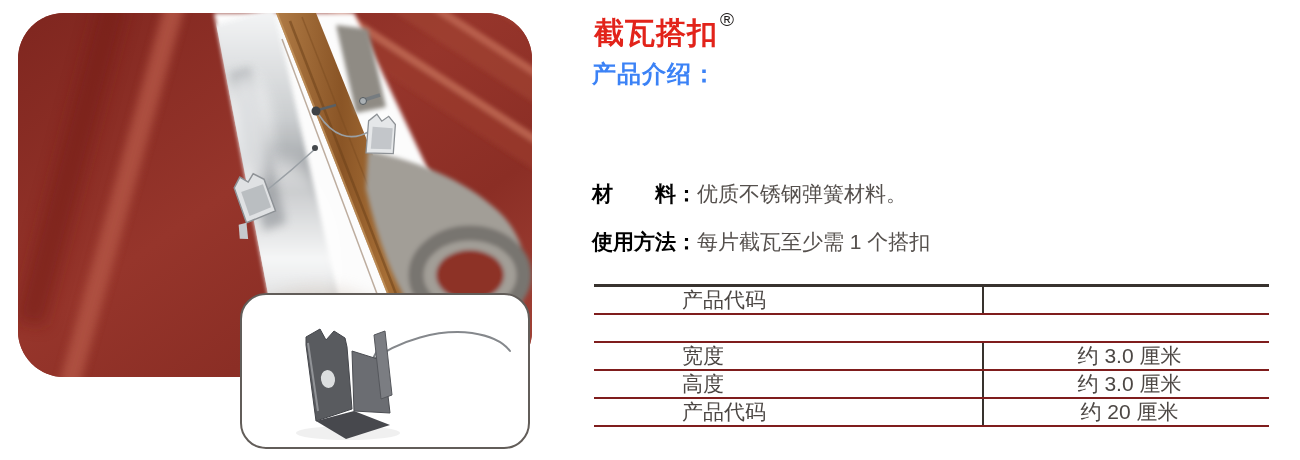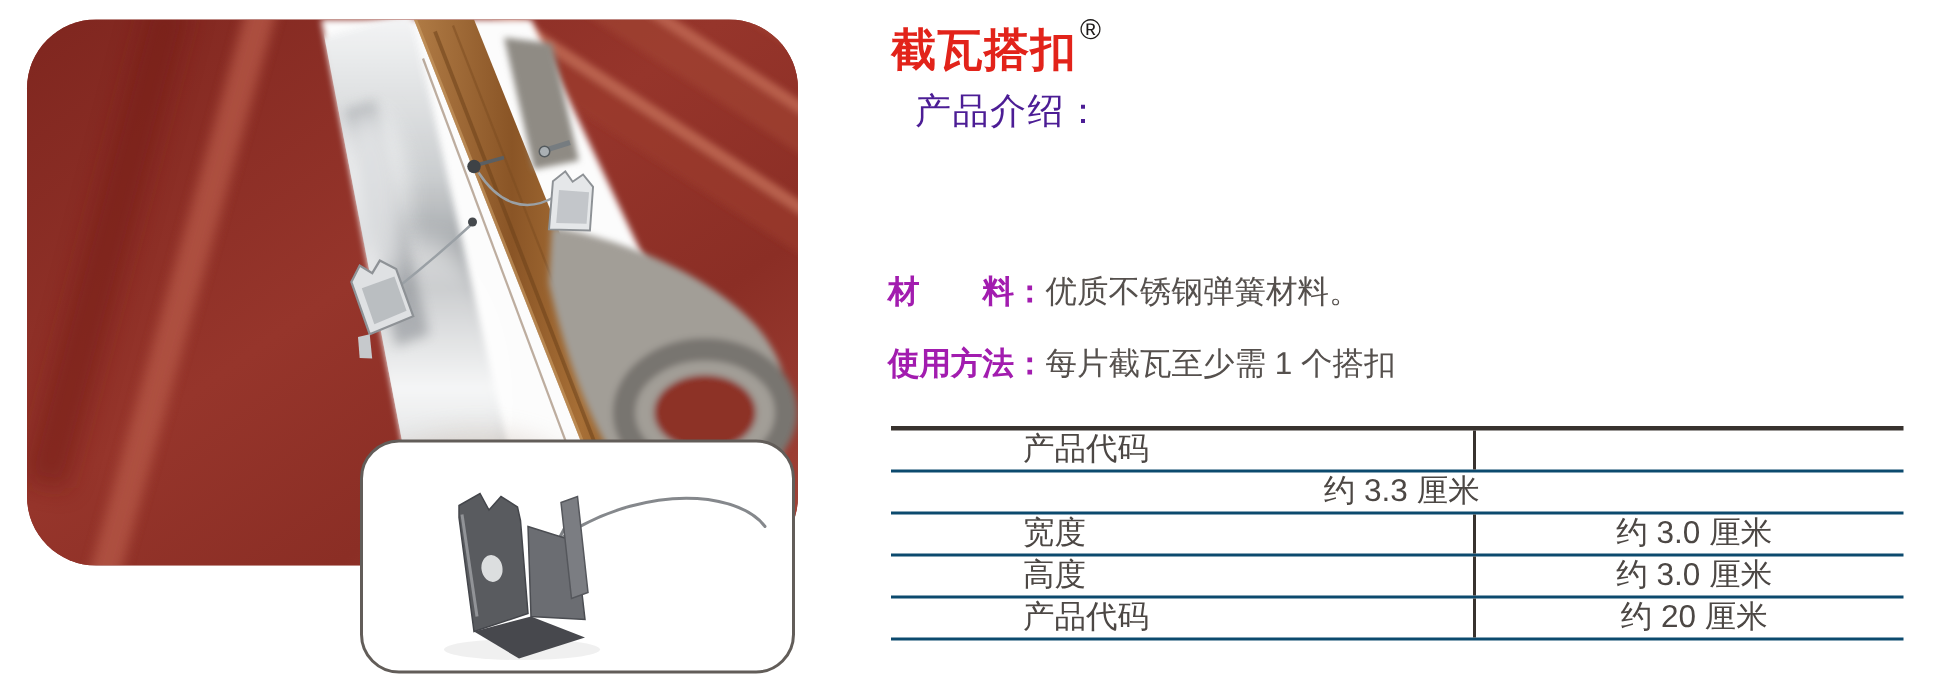--- a/index.html
+++ b/index.html
@@ -16,37 +16,37 @@
   .inset{
     position:absolute;left:240px;top:293px;width:286px;height:152px;
     background:#ffffff;border:2px solid #625d59;border-radius:26px;overflow:hidden;
   }
   .inset svg{display:block;}
   
   .title-row{position:absolute;left:594px;top:13px;white-space:nowrap;}
   .title{font-size:30px;font-weight:700;color:#e2231a;letter-spacing:1px;}
   .regmark{font-size:19px;font-weight:400;color:#1d1a19;position:relative;top:-11px;left:2px;}
   .section-heading{
-    position:absolute;left:592px;top:58px;font-size:24px;font-weight:400;
-    color:#4c1d95;letter-spacing:1px;white-space:nowrap;margin-left:18px;
+    position:absolute;left:592px;top:58px;font-size:24px;font-weight:700;
+    color:#3b82f6;letter-spacing:1px;white-space:nowrap;
   }
   .description{
     position:absolute;left:592px;top:106px;width:690px;
     font-size:21px;line-height:33px;color:#55504d;text-indent:2em;text-align:justify;
   }
   .spec-line{position:absolute;left:592px;font-size:21px;white-space:nowrap;color:#55504d;}
-  .spec-line .lbl{font-weight:700;color:#a21caf;}
+  .spec-line .lbl{font-weight:700;color:#000000;}
   .line-material{top:180px;}
   .line-usage{top:213px;margin-top:15px;}
   
   .spec-table{
     position:absolute;left:594px;top:284px;width:681px;
     border-top:3px solid #38322e;font-size:21px;color:#4c4744;
   }
-  .spec-row{display:flex;height:26px;line-height:26px;border-bottom:2px solid #0c4a6e;}
+  .spec-row{display:flex;height:26px;line-height:26px;border-bottom:2px solid #7f1d1d;}
   .spec-cell-label{
     width:390px;box-sizing:border-box;padding-left:88px;
     border-right:2px solid #38322e;white-space:nowrap;overflow:hidden;
   }
   .spec-cell-value{flex:1;text-align:center;white-space:nowrap;}
 </style>
 </head>
 <body>
 
 <div class="stage">
@@ -188,21 +188,20 @@
 
   <div class="spec-line line-usage">
     <span class="lbl">使用方法：</span><span>每片截瓦至少需 1 个搭扣</span>
   </div>
 
   <div class="spec-table">
     <div class="spec-row">
       <div class="spec-cell-label">产品代码</div>
     </div>
     <div class="spec-row">
-      <div class="spec-cell-value">约 3.3 厘米</div>
     </div>
     <div class="spec-row">
       <div class="spec-cell-label">宽度</div>
       <div class="spec-cell-value">约 3.0 厘米</div>
     </div>
     <div class="spec-row">
       <div class="spec-cell-label">高度</div>
       <div class="spec-cell-value">约 3.0 厘米</div>
     </div>
     <div class="spec-row">

